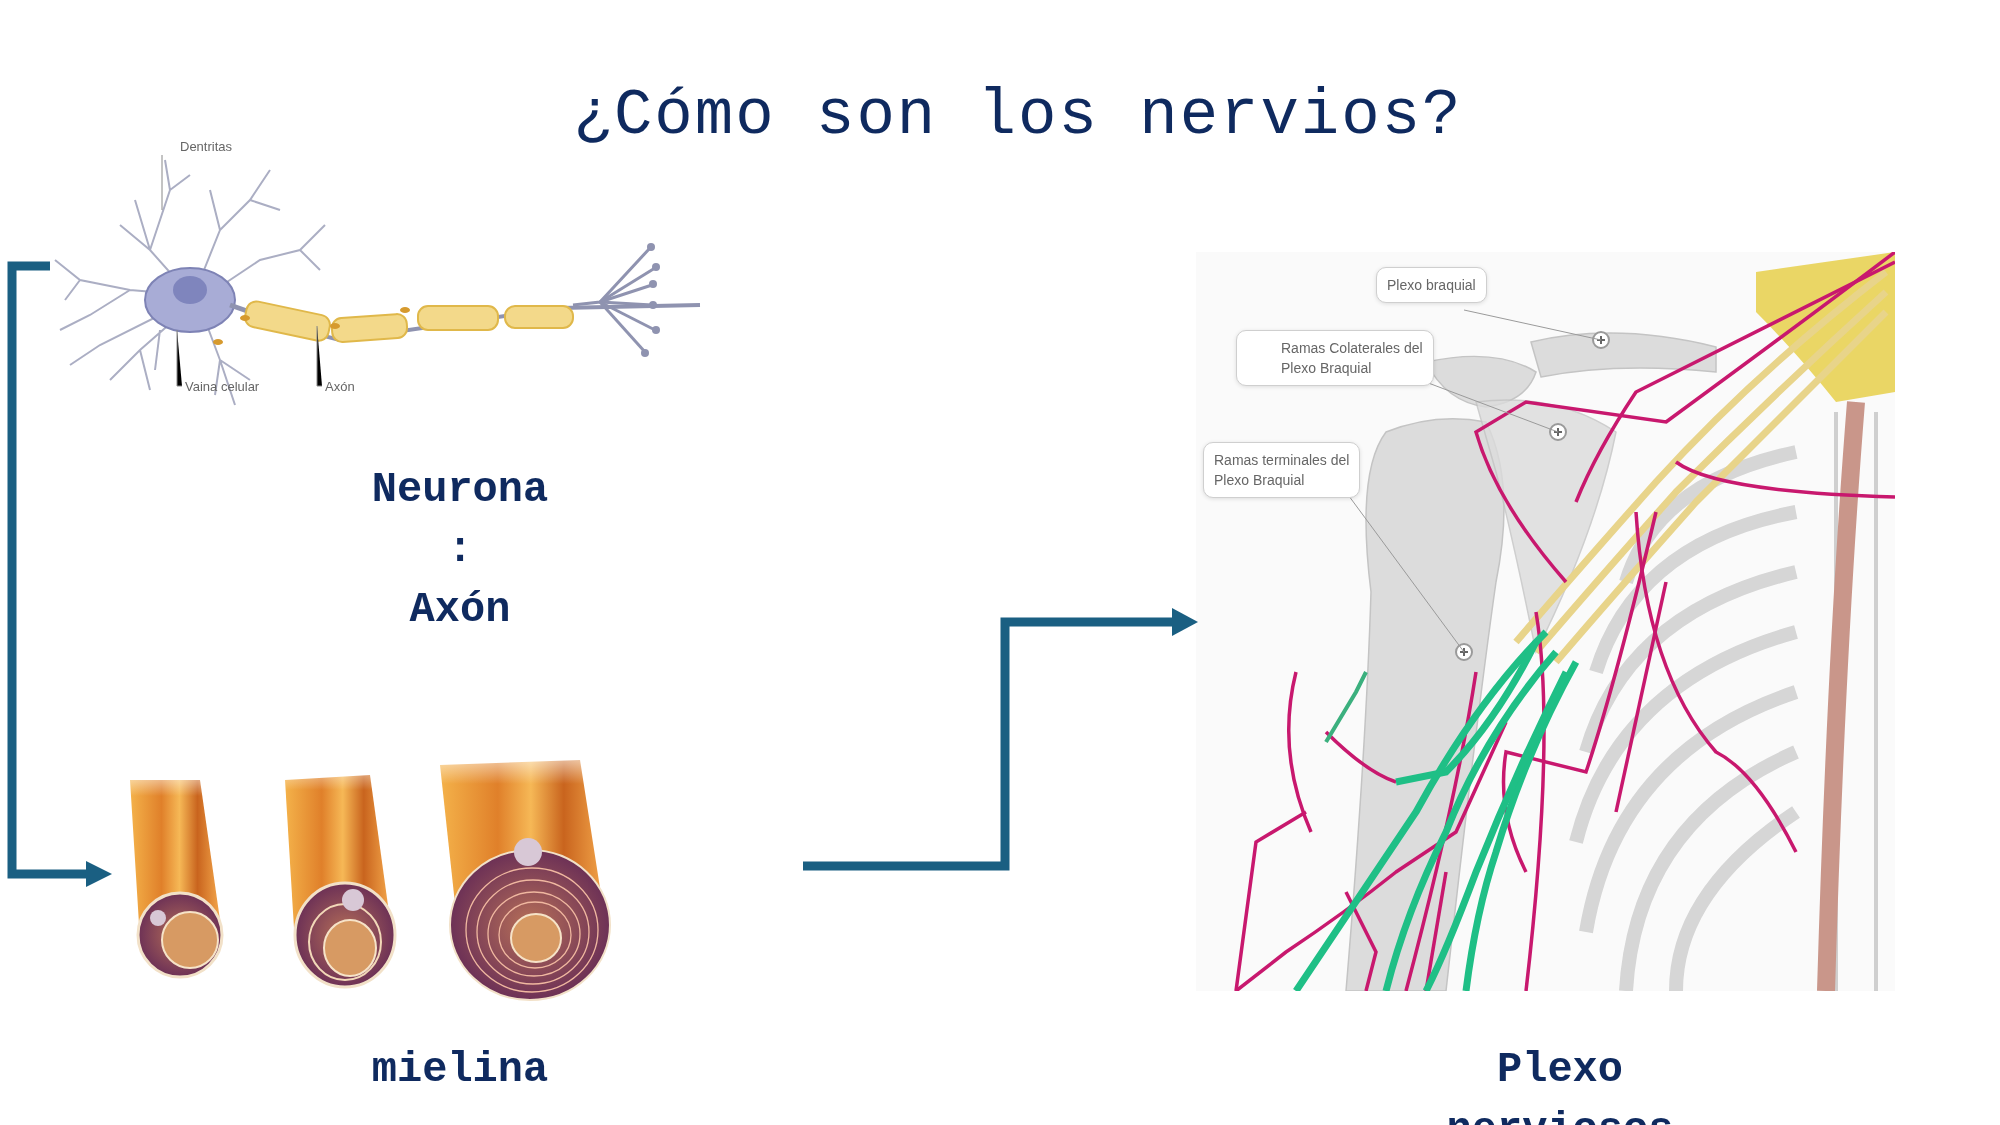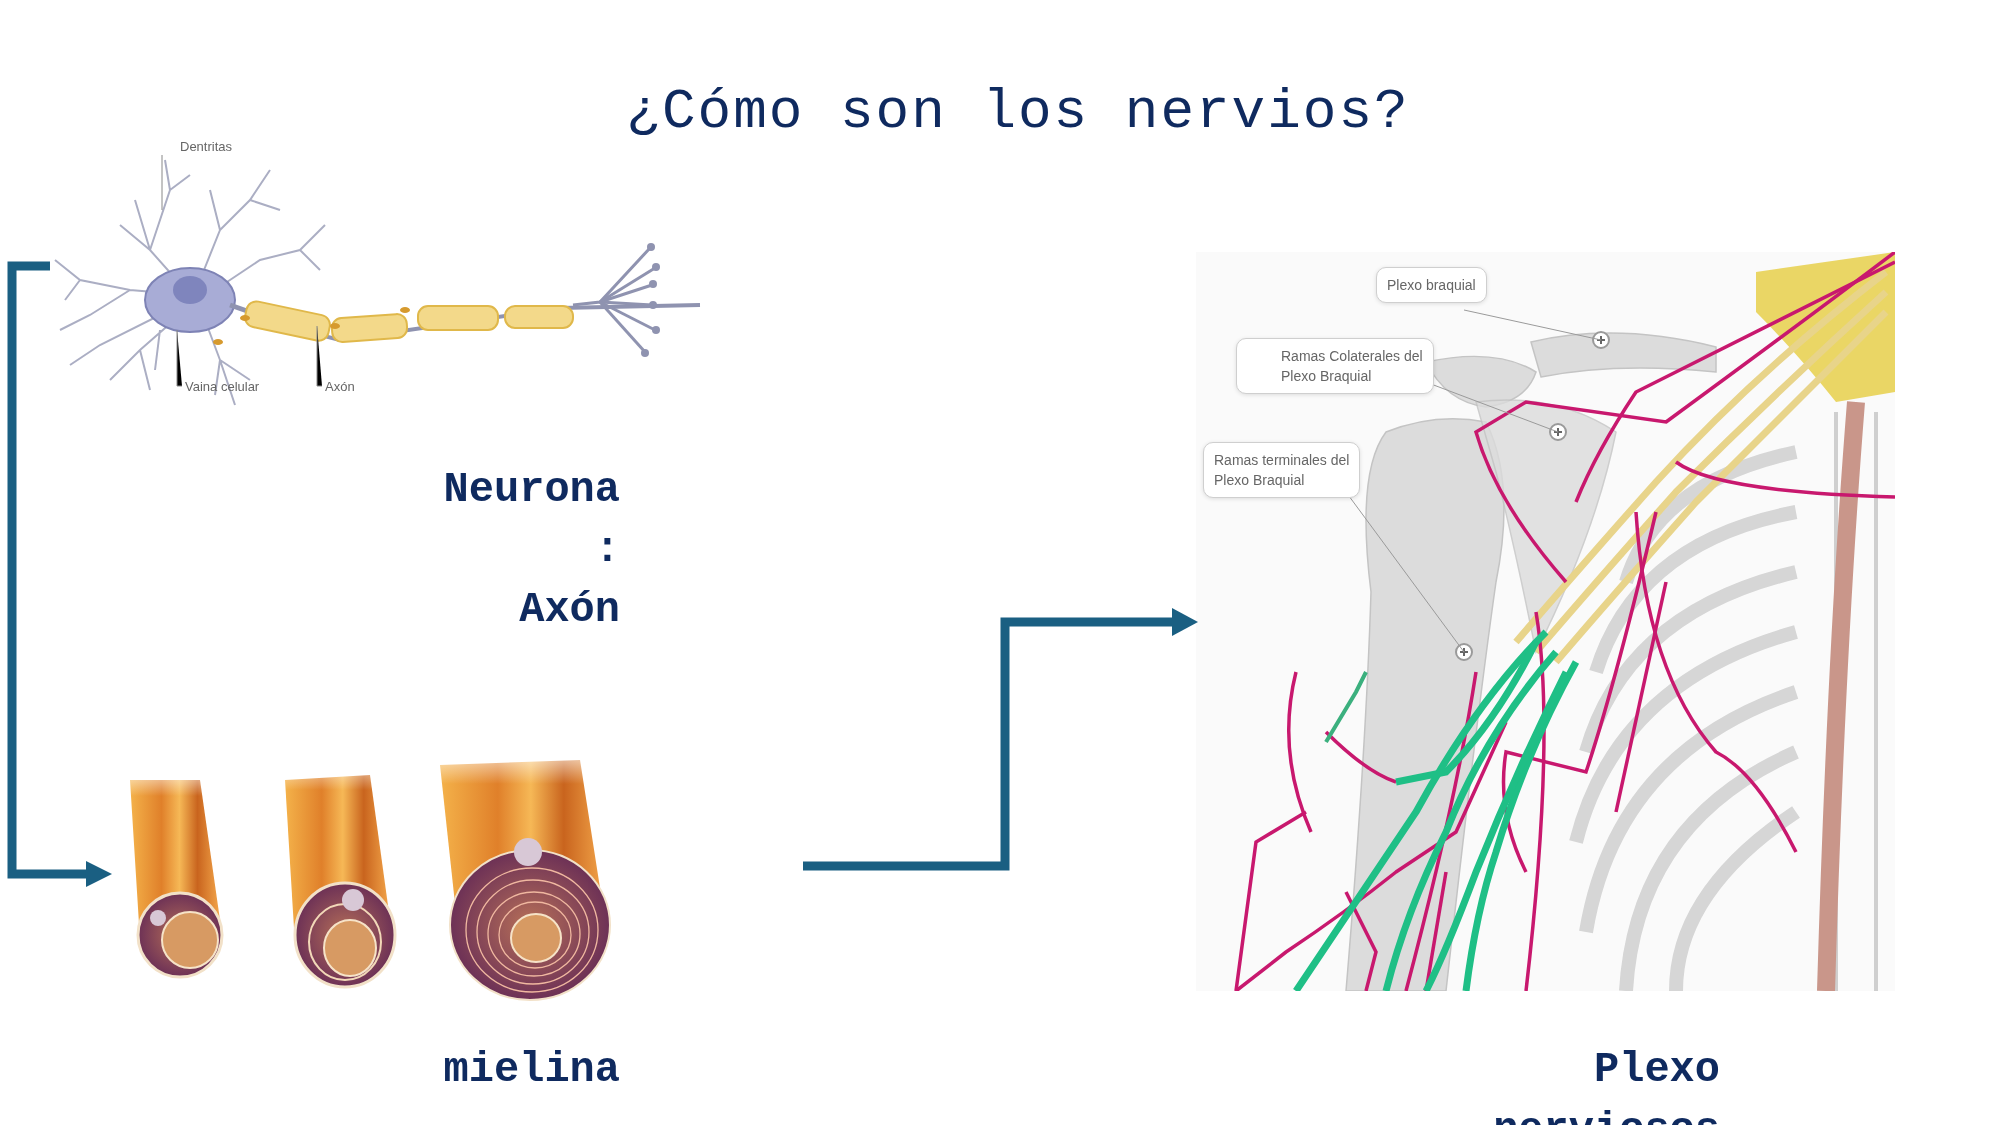--- a/index.html
+++ b/index.html
@@ -1,19 +1,19 @@
 <!DOCTYPE html>
 <html><head>
 <meta charset="utf-8">
 <style>
   html, body { margin:0; padding:0; }
   body { width:2000px; height:1125px; background:#ffffff; position:relative; overflow:hidden; font-family:"Liberation Mono", "DejaVu Sans Mono", monospace; }
   .abs { position:absolute; }
-  .title { left:0; top:80px; width:2000px; text-align:center; font-family:"Liberation Mono","DejaVu Sans Mono",monospace; font-size:56px; color:#0f2a5f; letter-spacing:2px; padding-left:36px; box-sizing:border-box; }
-  .label { font-family:"Liberation Mono","DejaVu Sans Mono",monospace; font-weight:bold; font-size:42px; color:#0f2a5f; text-align:right; line-height:60px; }
+  .title { left:0; top:80px; width:2000px; text-align:center; font-family:"Liberation Mono","DejaVu Sans Mono",monospace; font-size:64px; color:#0f2a5f; letter-spacing:2px; padding-left:36px; box-sizing:border-box; }
+  .label { font-family:"Liberation Mono","DejaVu Sans Mono",monospace; font-weight:bold; font-size:42px; color:#0f2a5f; text-align:center; line-height:60px; }
   .neuron-wrap { left:40px; top:130px; width:800px; height:290px; }
   .small-lbl { font-family:"Liberation Sans","DejaVu Sans",sans-serif; font-size:13px; color:#666; }
   .myelin-wrap { left:100px; top:720px; width:700px; height:300px; }
   .plexo-wrap { left:1196px; top:252px; width:699px; height:739px; background:#fafafa; overflow:hidden; }
   .callout { position:absolute; background:#ffffff; border:1px solid #cfcfcf; box-shadow:0 1px 4px rgba(0,0,0,0.12); font-family:"Liberation Sans","DejaVu Sans",sans-serif; font-size:14px; color:#666; padding:7px 10px; line-height:20px; border-radius:10px; }
   .connector { left:0; top:0; width:2000px; height:1125px; pointer-events:none; }
 </style>
 </head>
 <body>
 
@@ -212,21 +212,21 @@
         <path d="M264 400 h8 M268 396 v8"></path>
     </g>
 
     <g stroke="#9a9a9a" stroke-width="1" fill="none">
       <path d="M268 58 L405 88"></path>
         <path d="M190 115 L362 180"></path>
         <path d="M150 240 L268 400"></path>
     </g>
   </svg>
   <div class="callout" style="left:180px;top:15px;">Plexo braquial</div>
-  <div class="callout" style="left:40px;top:86px;padding-left:44px;">
+  <div class="callout" style="left:40px;top:78px;padding-left:44px;">
     <div>Ramas Colaterales del</div>
     <div>Plexo Braquial</div>
   </div>
   <div class="callout" style="left:7px;top:190px;">
     <div>Ramas terminales del</div>
     <div>Plexo Braquial</div>
   </div>
 </div>
 
 <div class="abs label" style="left:1400px;top:1040px;width:320px;">

